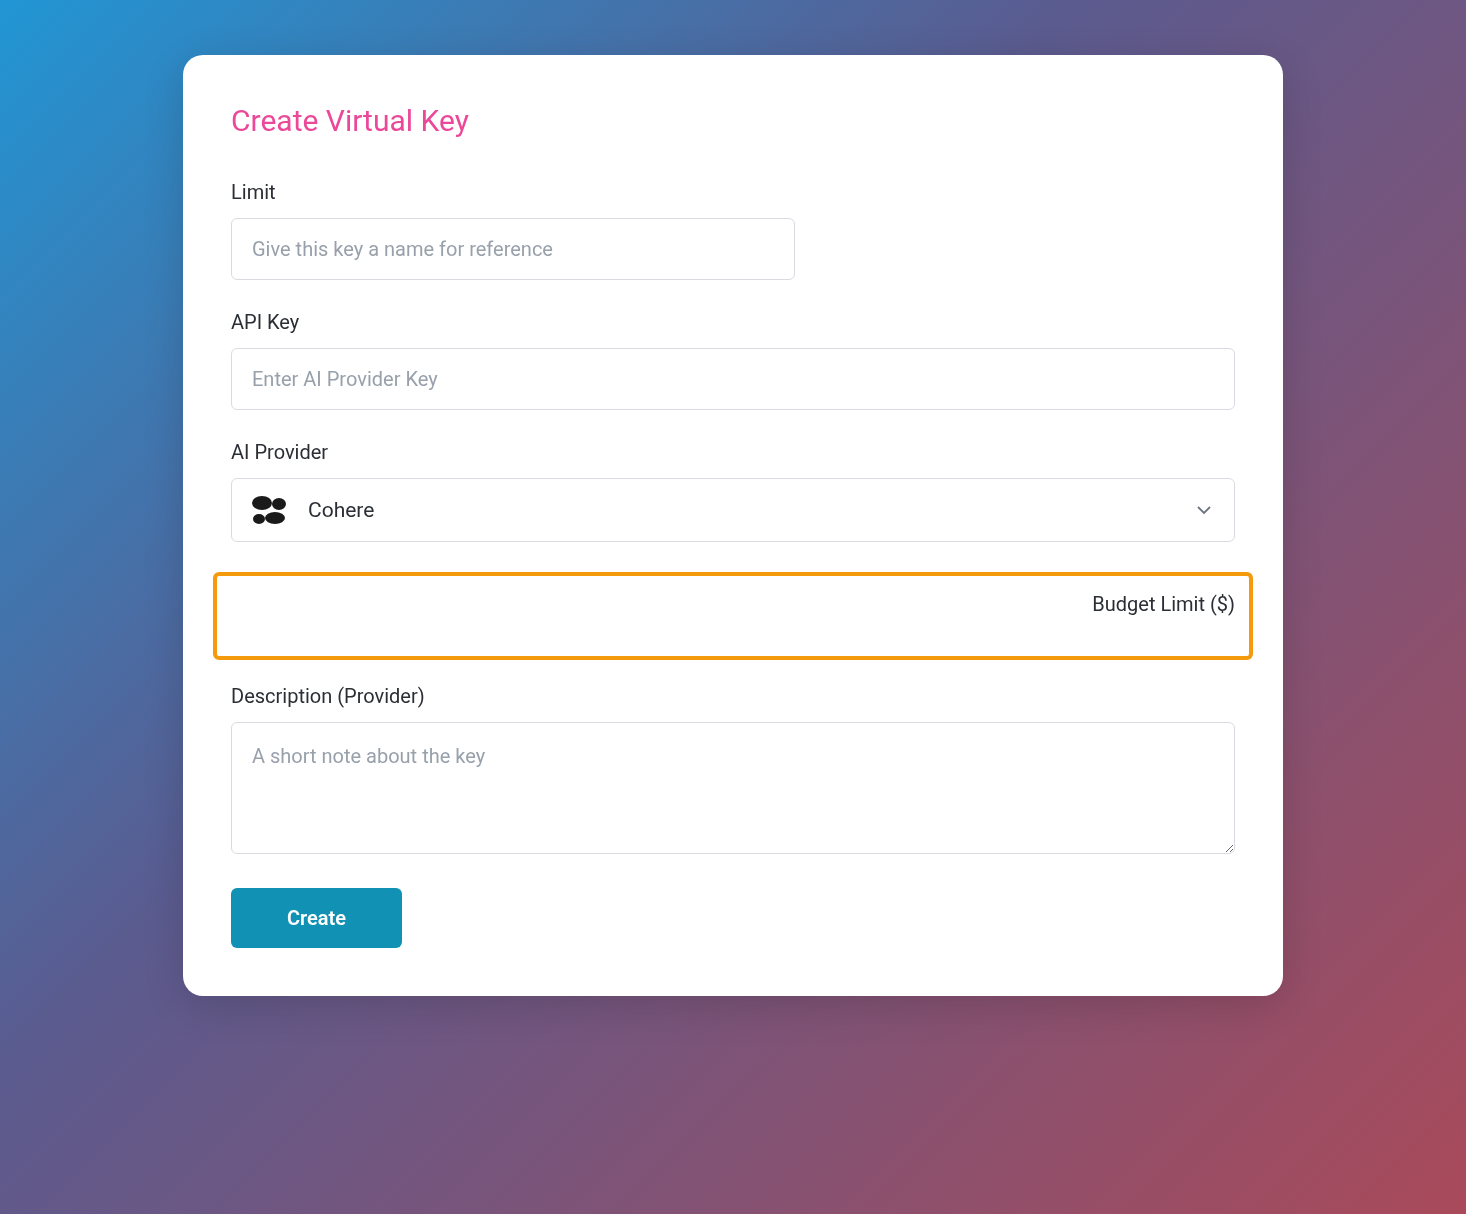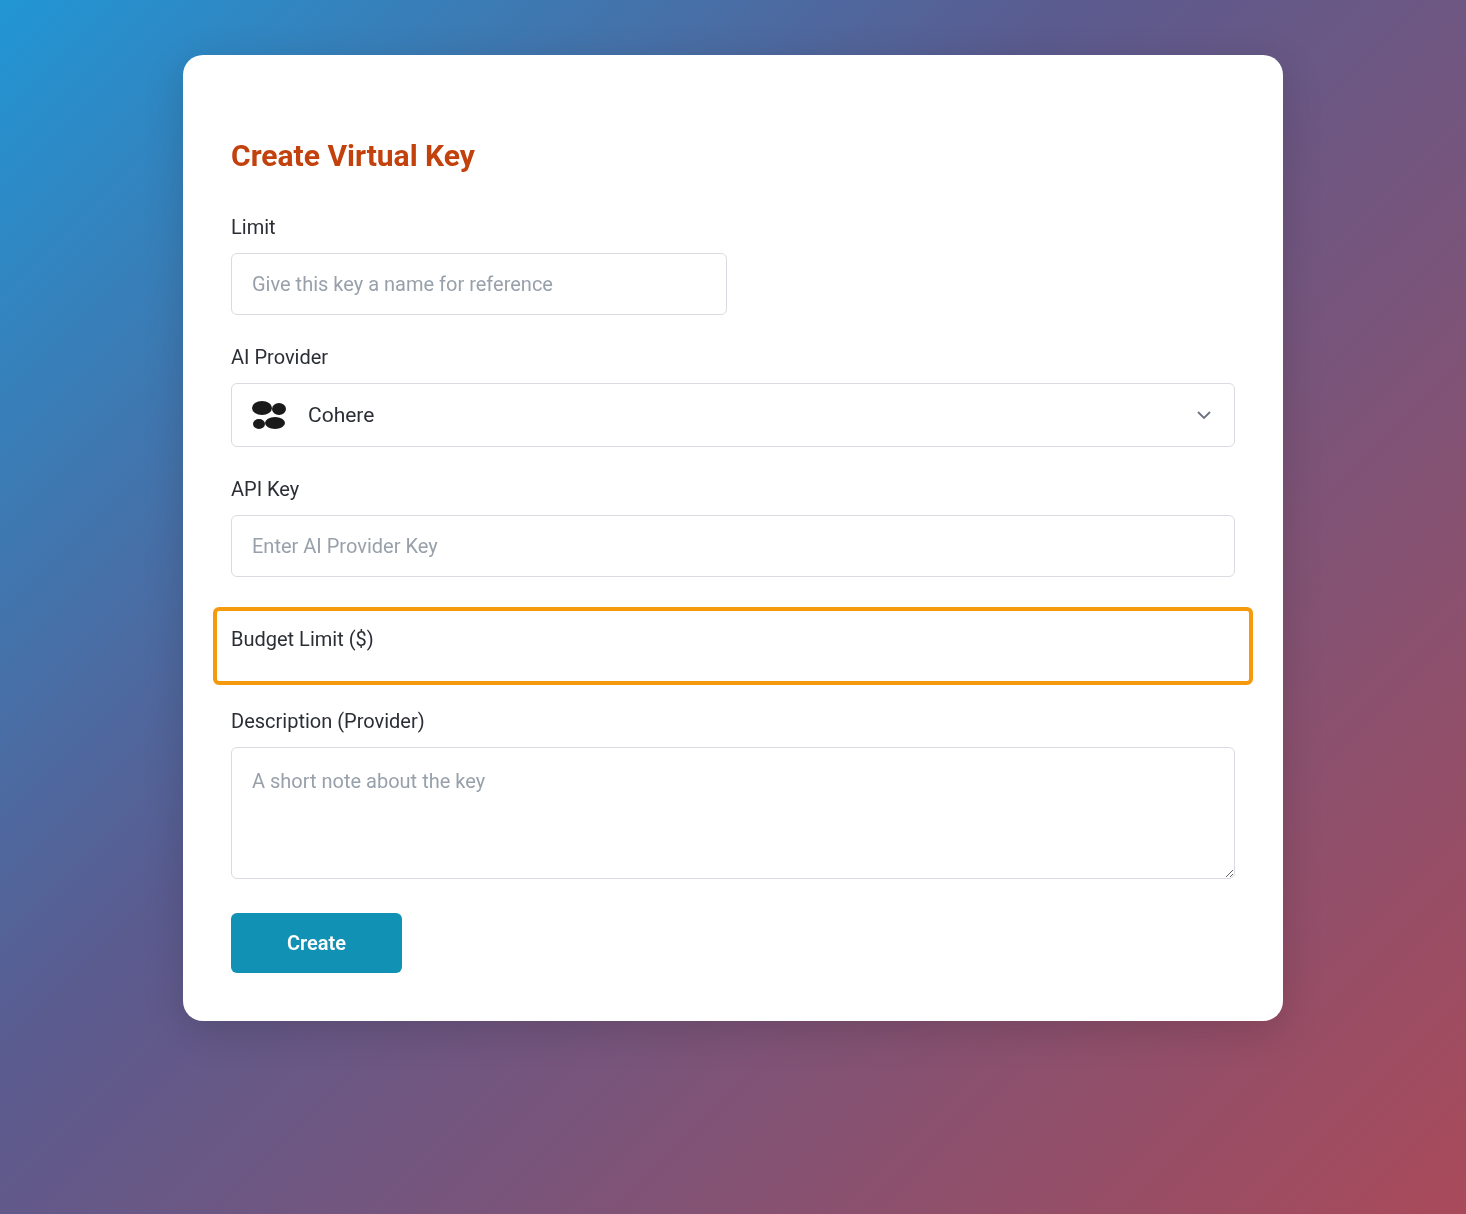--- a/index.html
+++ b/index.html
@@ -19,24 +19,23 @@
     }
     .card {
       background: #ffffff;
       border-radius: 20px;
       width: 1100px;
       padding: 48px 48px 48px 48px;
       box-shadow: 0 10px 40px rgba(0,0,0,0.15);
     }
     .page-title {
       font-size: 30px;
-      font-weight: 700;
-      color: #c2410c;
+      font-weight: 400;
+      color: #ec4899;
       margin-bottom: 42px;
-      margin-top: 35px;
     }
     .field {
       margin-bottom: 30px;
     }
     .field-label {
       display: block;
       font-size: 20px;
       color: #2b2f35;
       margin-bottom: 14px;
       font-weight: 400;
@@ -48,21 +47,21 @@
       font-size: 20px;
       color: #2b2f35;
       padding: 18px 20px;
       font-family: inherit;
       background: #fff;
     }
     .text-input::placeholder, .textarea-input::placeholder {
       color: #98a1ab;
     }
     .name-input {
-      width: 496px;
+      width: 564px;
     }
     .select-box {
       display: flex;
       align-items: center;
       justify-content: space-between;
       cursor: pointer;
       height: 64px;
       padding: 0 20px;
     }
     .select-left {
@@ -91,21 +90,22 @@
       border-radius: 6px;
       padding: 16px 14px 18px 14px;
       margin-left: -18px;
       margin-right: -18px;
       margin-bottom: 24px;
     }
     .highlight-box .field {
       margin-bottom: 0;
     }
     .highlight-box .field-label {
-      margin-bottom: 12px;
+      margin-bottom: 22px;
+      text-align: right;
     }
     .textarea-input {
       resize: vertical;
       height: 132px;
       line-height: 1.5;
     }
     .create-btn {
       background: #1191b3;
       color: #ffffff;
       border: none;
@@ -122,42 +122,42 @@
 
 <div class="card">
   <h1 class="page-title">Create Virtual Key</h1>
 
   <div class="field">
     <label class="field-label">Limit</label>
     <input type="text" class="text-input name-input" placeholder="Give this key a name for reference" style="">
   </div>
 
   <div class="field">
+    <label class="field-label">API Key</label>
+    <input type="text" class="text-input" placeholder="Enter AI Provider Key" style="">
+  </div>
+
+  <div class="field">
     <label class="field-label">AI Provider</label>
     <div class="select-box">
       <div class="select-left">
         <svg class="provider-icon" viewBox="0 0 34 30" fill="currentColor">
           <ellipse cx="10" cy="8" rx="10" ry="7"></ellipse>
           <ellipse cx="27" cy="9" rx="7" ry="6"></ellipse>
           <ellipse cx="7" cy="24" rx="6" ry="5"></ellipse>
           <ellipse cx="23" cy="23" rx="10" ry="6"></ellipse>
         </svg>
         <span class="select-value">Cohere</span>
       </div>
       <svg class="chevron" viewBox="0 0 20 20" fill="none" stroke="currentColor" stroke-width="1.8">
         <polyline points="4,7 10,13 16,7"></polyline>
       </svg>
     </div>
   </div>
 
-  <div class="field">
-    <label class="field-label">API Key</label>
-    <input type="text" class="text-input" placeholder="Enter AI Provider Key" style="">
-  </div>
-
   <div class="highlight-box">
     <div class="field">
       <label class="field-label">Budget Limit ($)</label>
     </div>
   </div>
 
   <div class="field">
     <label class="field-label">Description (Provider)</label>
     <textarea class="textarea-input" placeholder="A short note about the key" style=""></textarea>
   </div>

